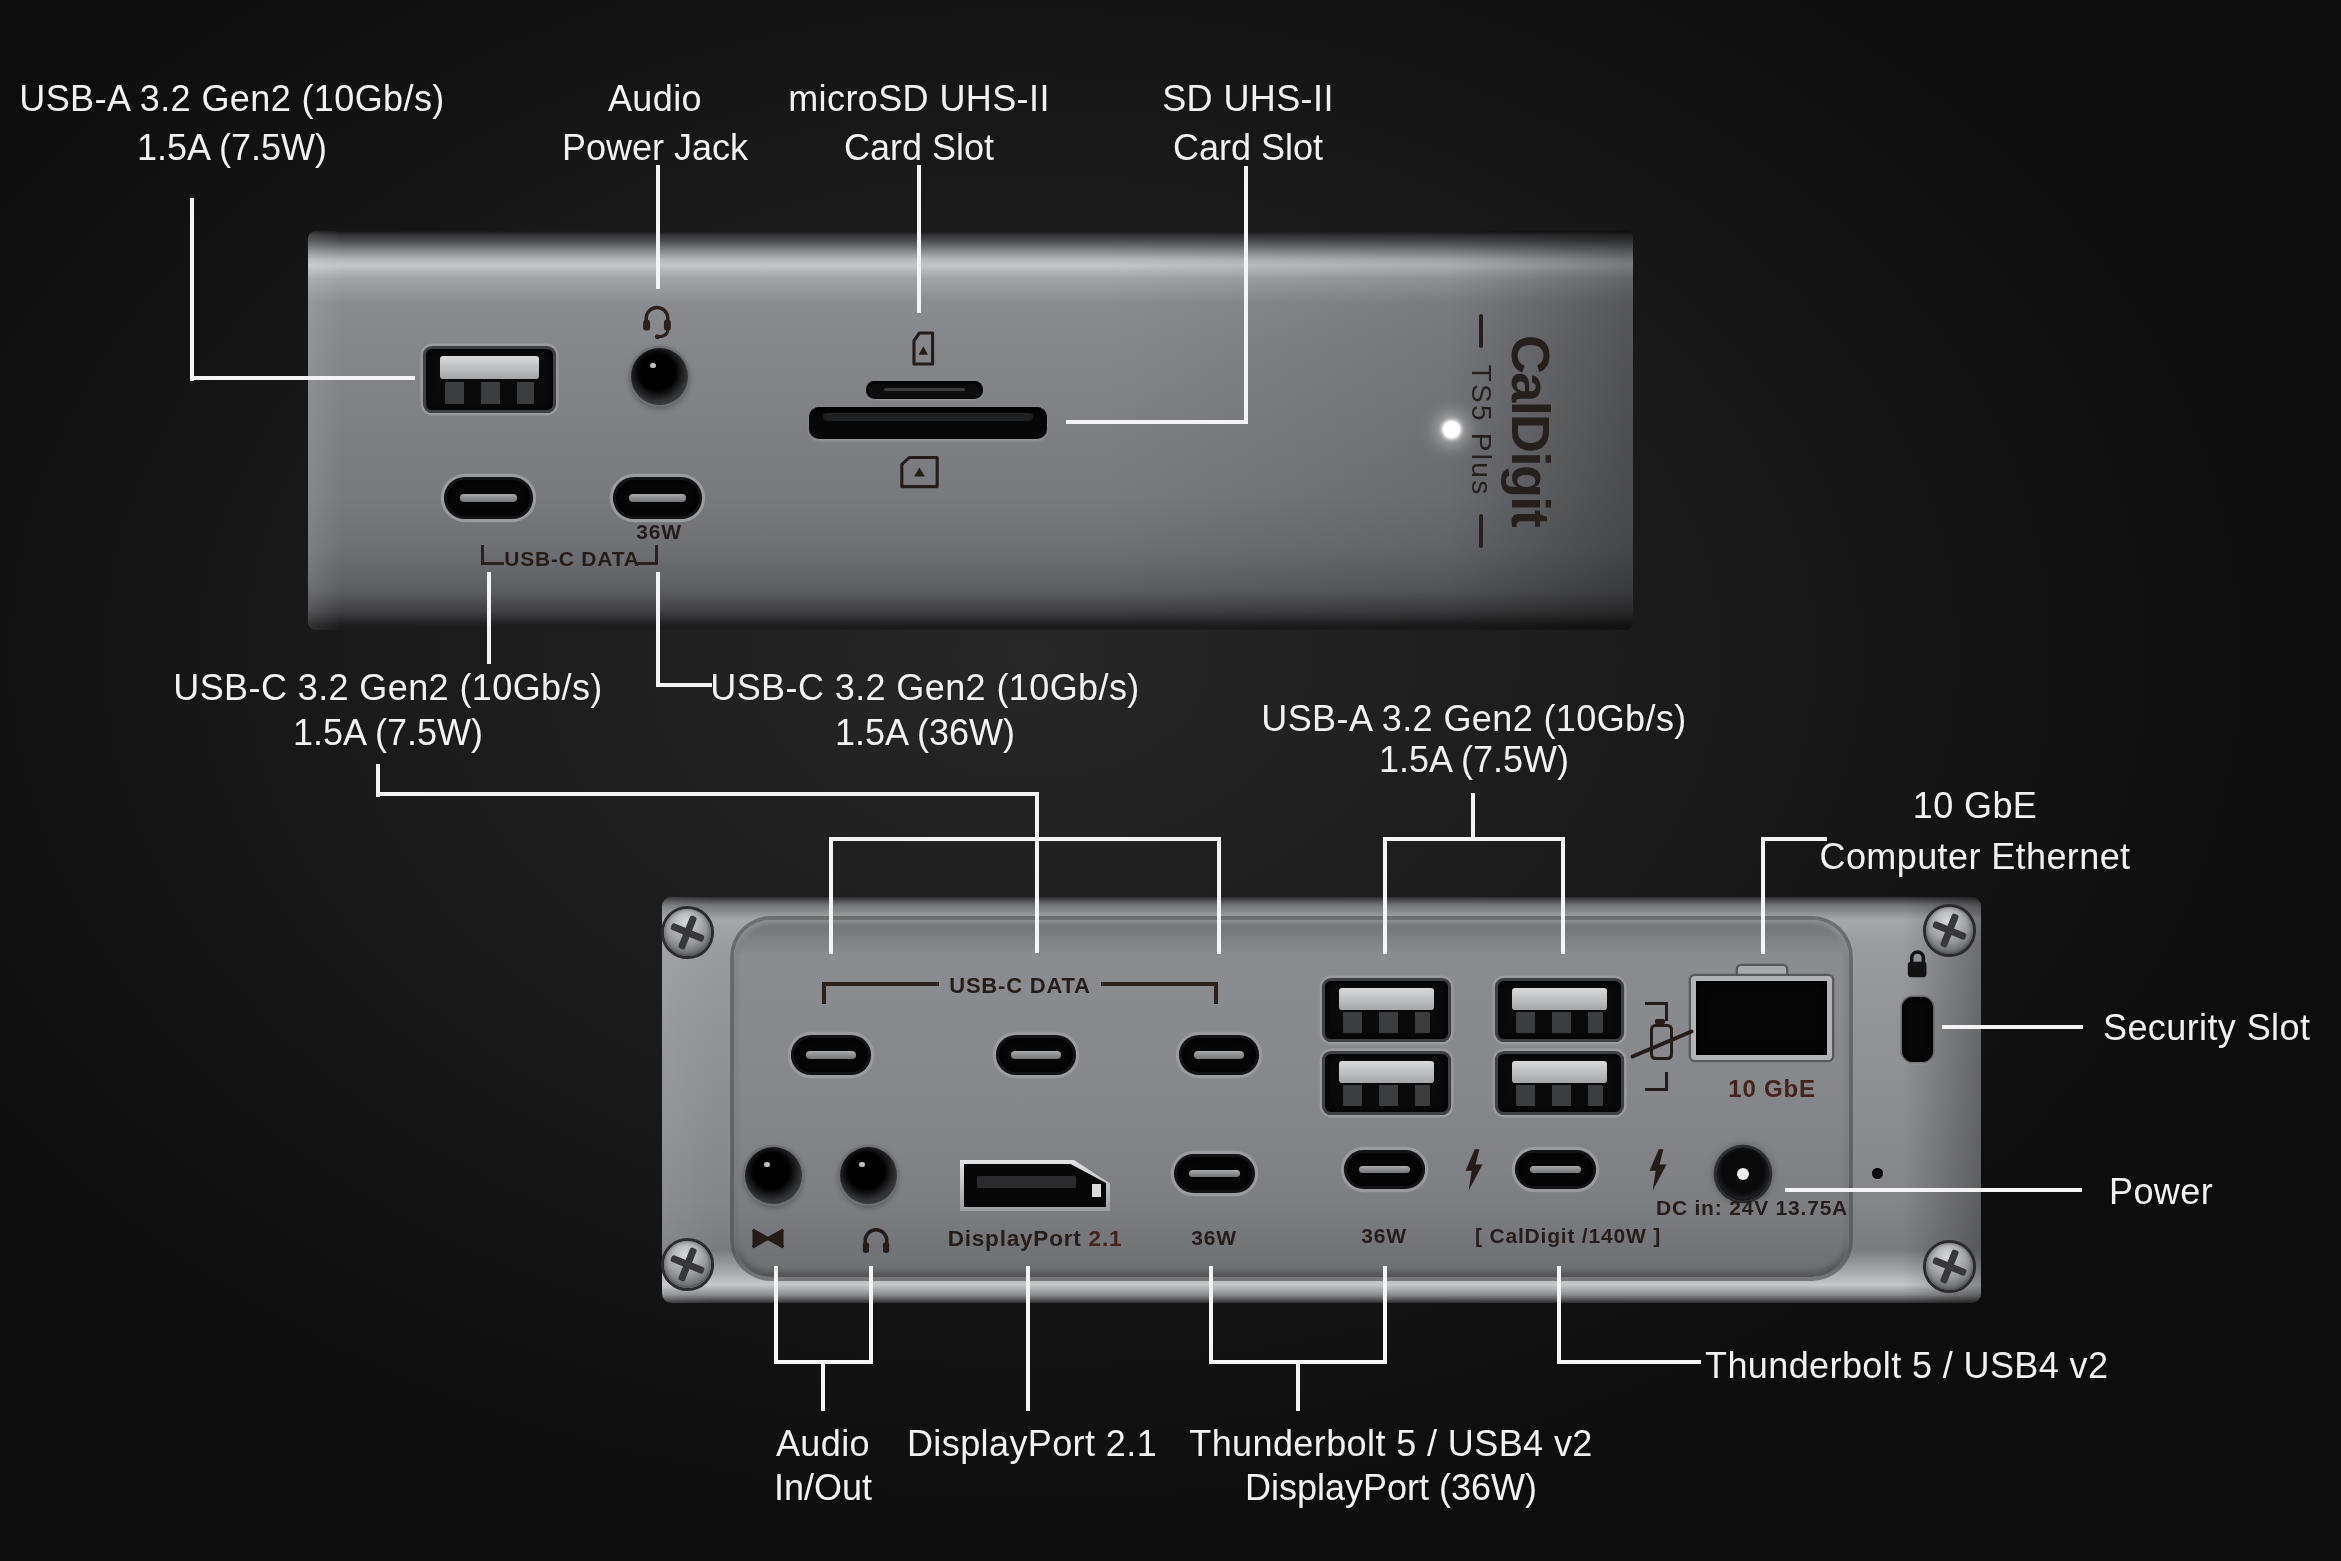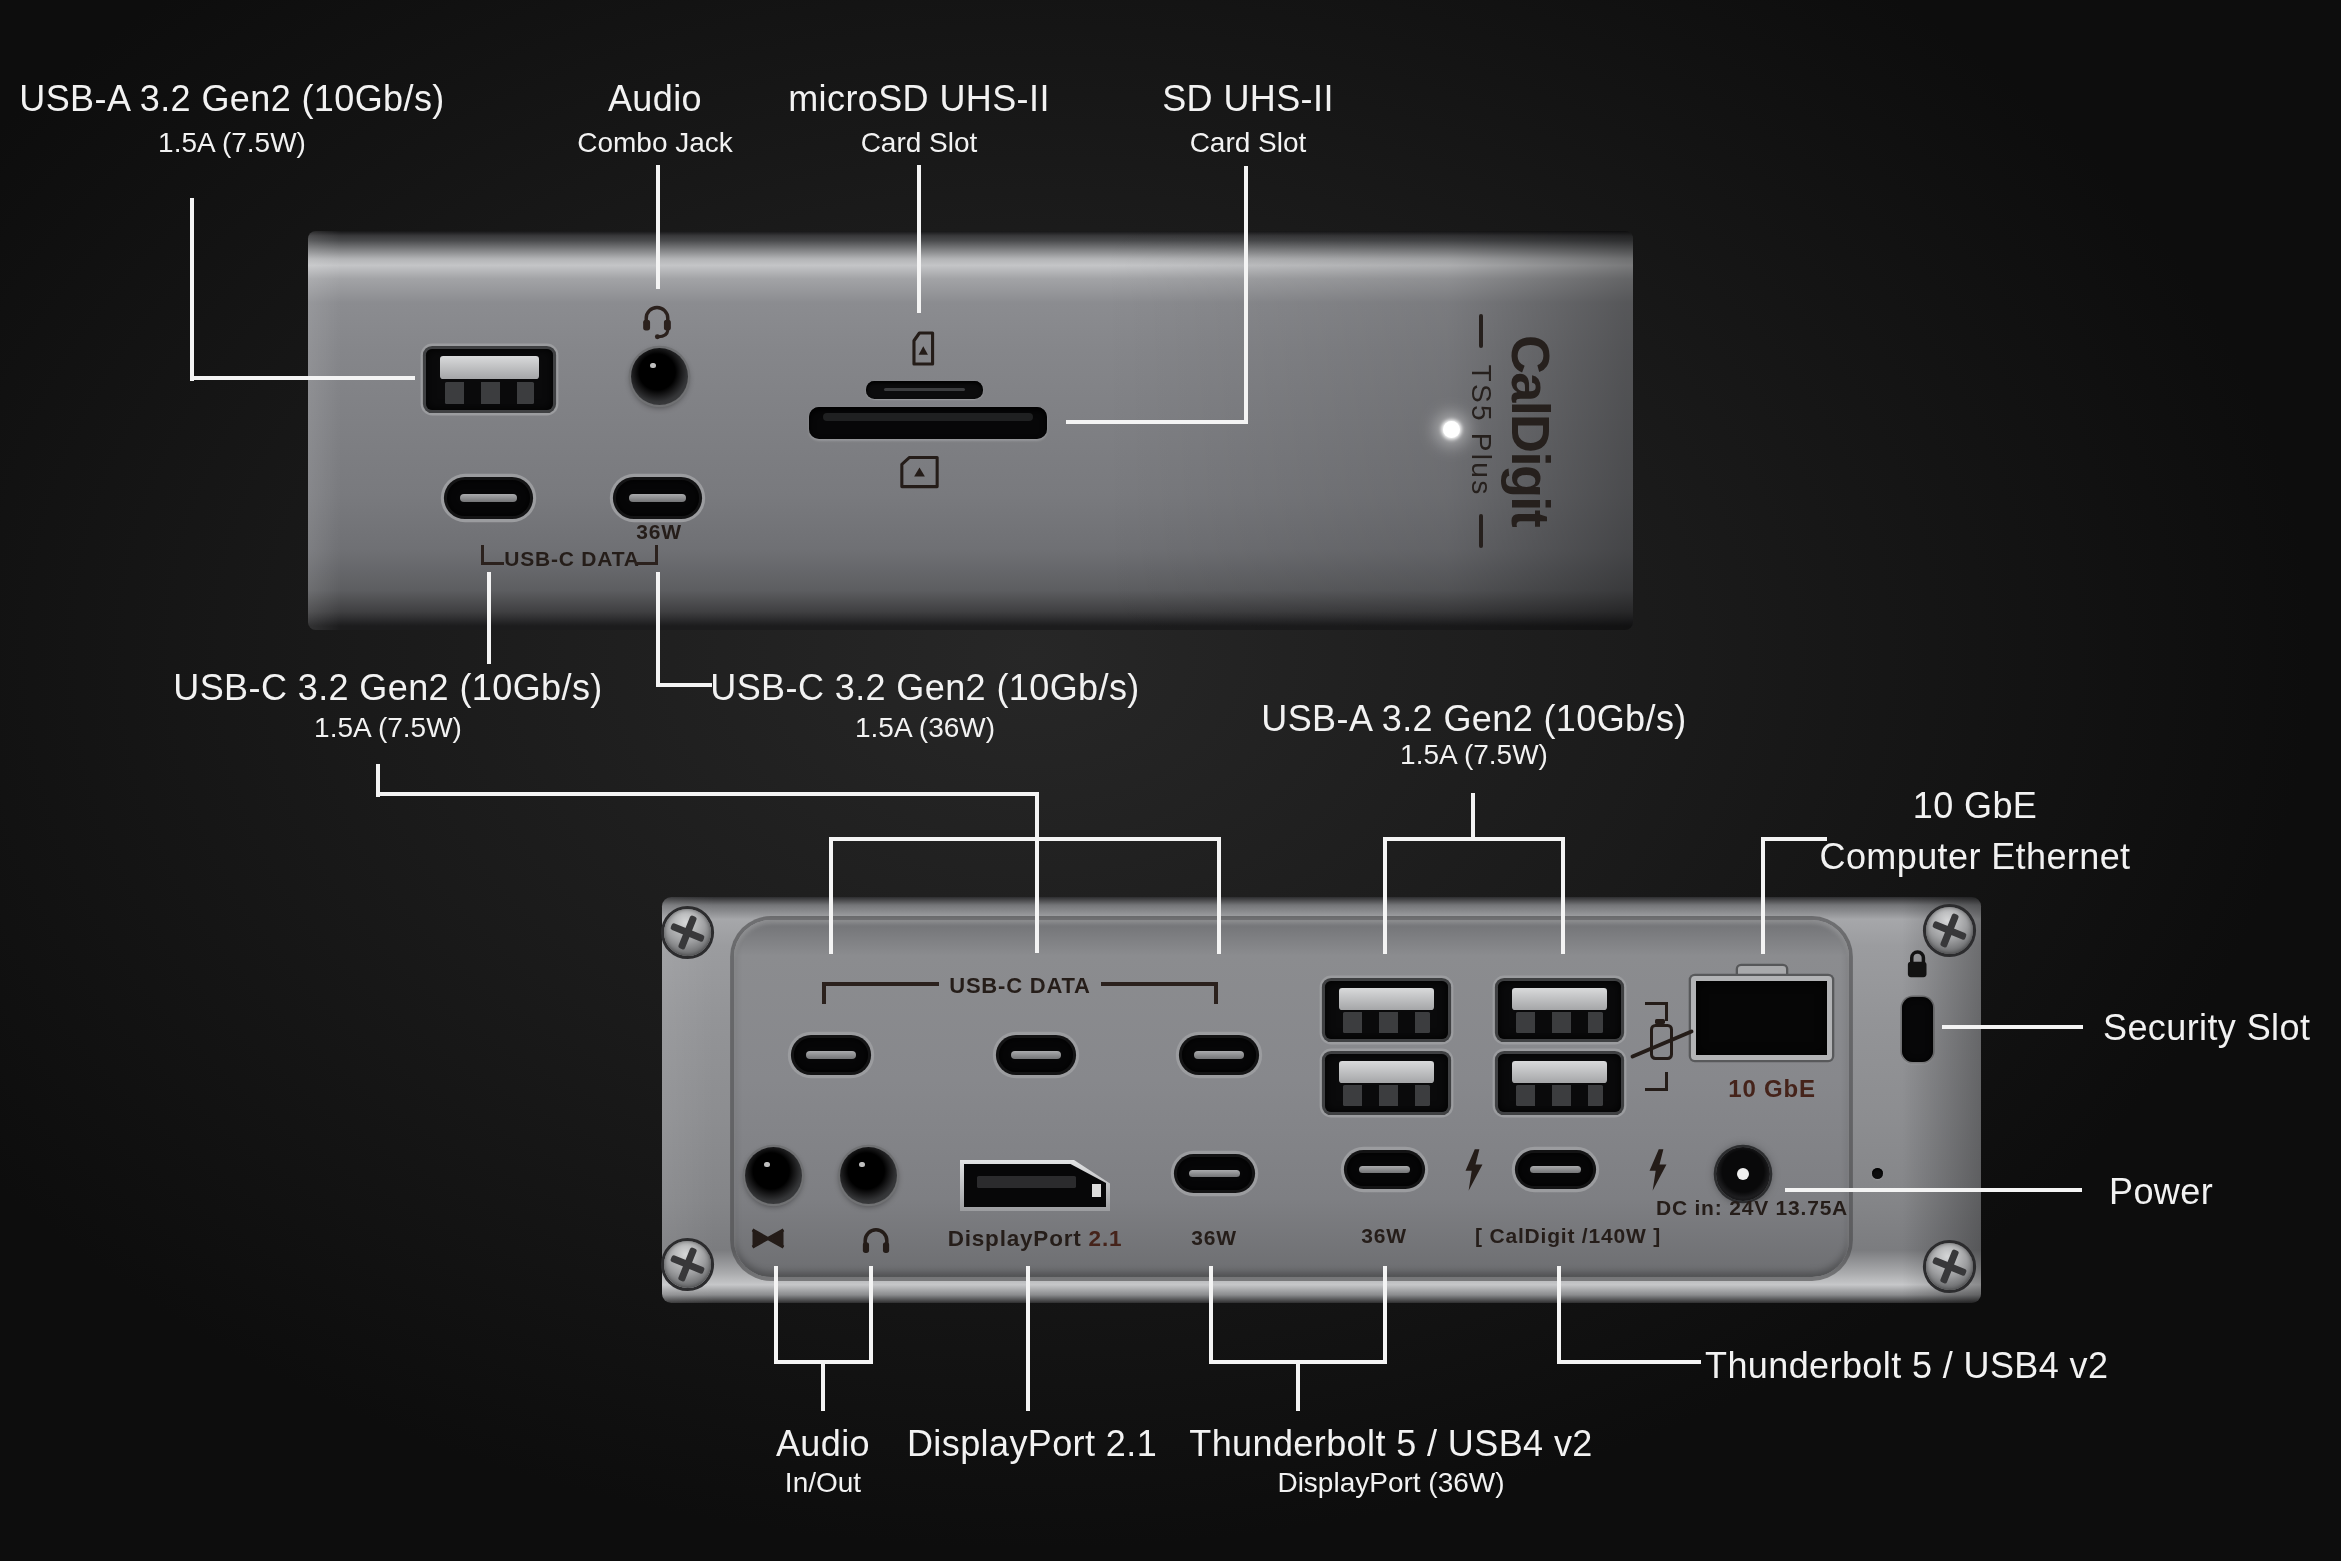--- a/index.html
+++ b/index.html
@@ -38,21 +38,21 @@
     box-shadow:0 0 0 3.1px #2c2c2e, inset 0 0 4.7px rgba(0,0,0,.4);}
   .screw::before,.screw::after{content:"";position:absolute;background:#38383a;border-radius:2.3px;}
   .screw::before{left:12%;right:12%;top:50%;height:7px;margin-top:-3.1px;}
   .screw::after{top:12%;bottom:12%;left:50%;width:7px;margin-left:-3.1px;}
 
   
   .ln{position:absolute;background:#f4f4f4;z-index:5;}
   .lbl{position:absolute;color:#f2f2f2;white-space:nowrap;z-index:6;}
   .cc{transform:translateX(-50%);text-align:center;}
   .t1{font-size:36px;letter-spacing:0.4px;text-align:center;}
-  .t2{font-size:28px;}
+  .t2{font-size:36px;}
   .eng{position:absolute;z-index:4;transform:translateX(-50%);white-space:nowrap;
     color:#251d19;font-weight:700;font-size:21px;letter-spacing:0.8px;text-align:right;}
   .maroon{color:#45231a;}
   .bm{position:absolute;z-index:4;width:20px;height:17px;}
   .bm-l{border-left:3.9px solid #2b211d;border-bottom:3.9px solid #2b211d;}
   .bm-r{border-right:3.9px solid #2b211d;border-bottom:3.9px solid #2b211d;}
   .gline{position:absolute;z-index:4;background:#2b211d;}
 
   
   #logo{position:absolute;left:1387px;top:353px;width:249px;height:155px;z-index:3;transform:rotate(90deg);
@@ -254,21 +254,21 @@
   <div class="ln" style="left:1383px;top:1266px;width:3.9px;height:98px"></div>
   <div class="ln" style="left:1209px;top:1360px;width:178px;height:3.9px"></div>
   <div class="ln" style="left:1296px;top:1360px;width:3.9px;height:51px"></div>
   <div class="ln" style="left:1557px;top:1266px;width:3.9px;height:98px"></div>
   <div class="ln" style="left:1557px;top:1360px;width:144px;height:3.9px"></div>
 
   <div class="lbl cc t1" style="left:232px;top:78px">USB-A 3.2 Gen2 (10Gb/s)</div>
   <div class="lbl cc t2" style="left:232px;top:127px">1.5A (7.5W)</div>
 
   <div class="lbl cc t1" style="left:655px;top:78px">Audio</div>
-  <div class="lbl cc t2" style="left:655px;top:127px">Combo Jack</div>
+  <div class="lbl cc t2" style="left:655px;top:127px">Power Jack</div>
 
   <div class="lbl cc t1" style="left:919px;top:78px">microSD UHS-II</div>
   <div class="lbl cc t2" style="left:919px;top:127px">Card Slot</div>
 
   <div class="lbl cc t1" style="left:1248px;top:78px">SD UHS-II</div>
   <div class="lbl cc t2" style="left:1248px;top:127px">Card Slot</div>
 
   <div class="lbl cc t1" style="left:388px;top:667px">USB-C 3.2 Gen2 (10Gb/s)</div>
   <div class="lbl cc t2" style="left:388px;top:712px">1.5A (7.5W)</div>
 

